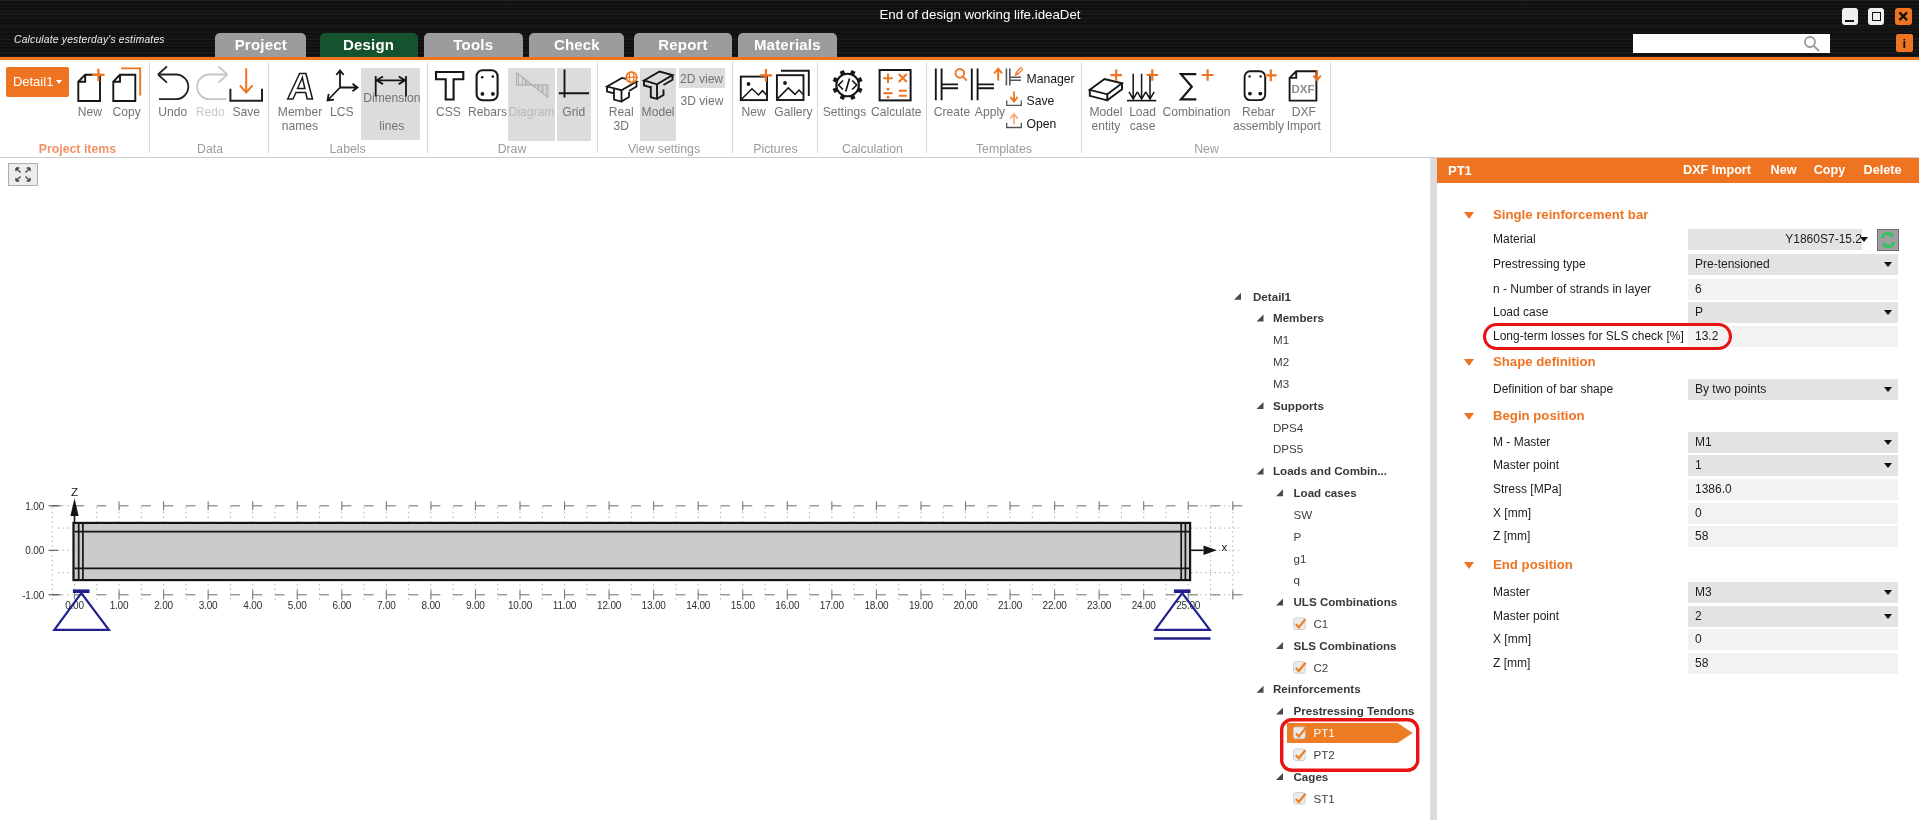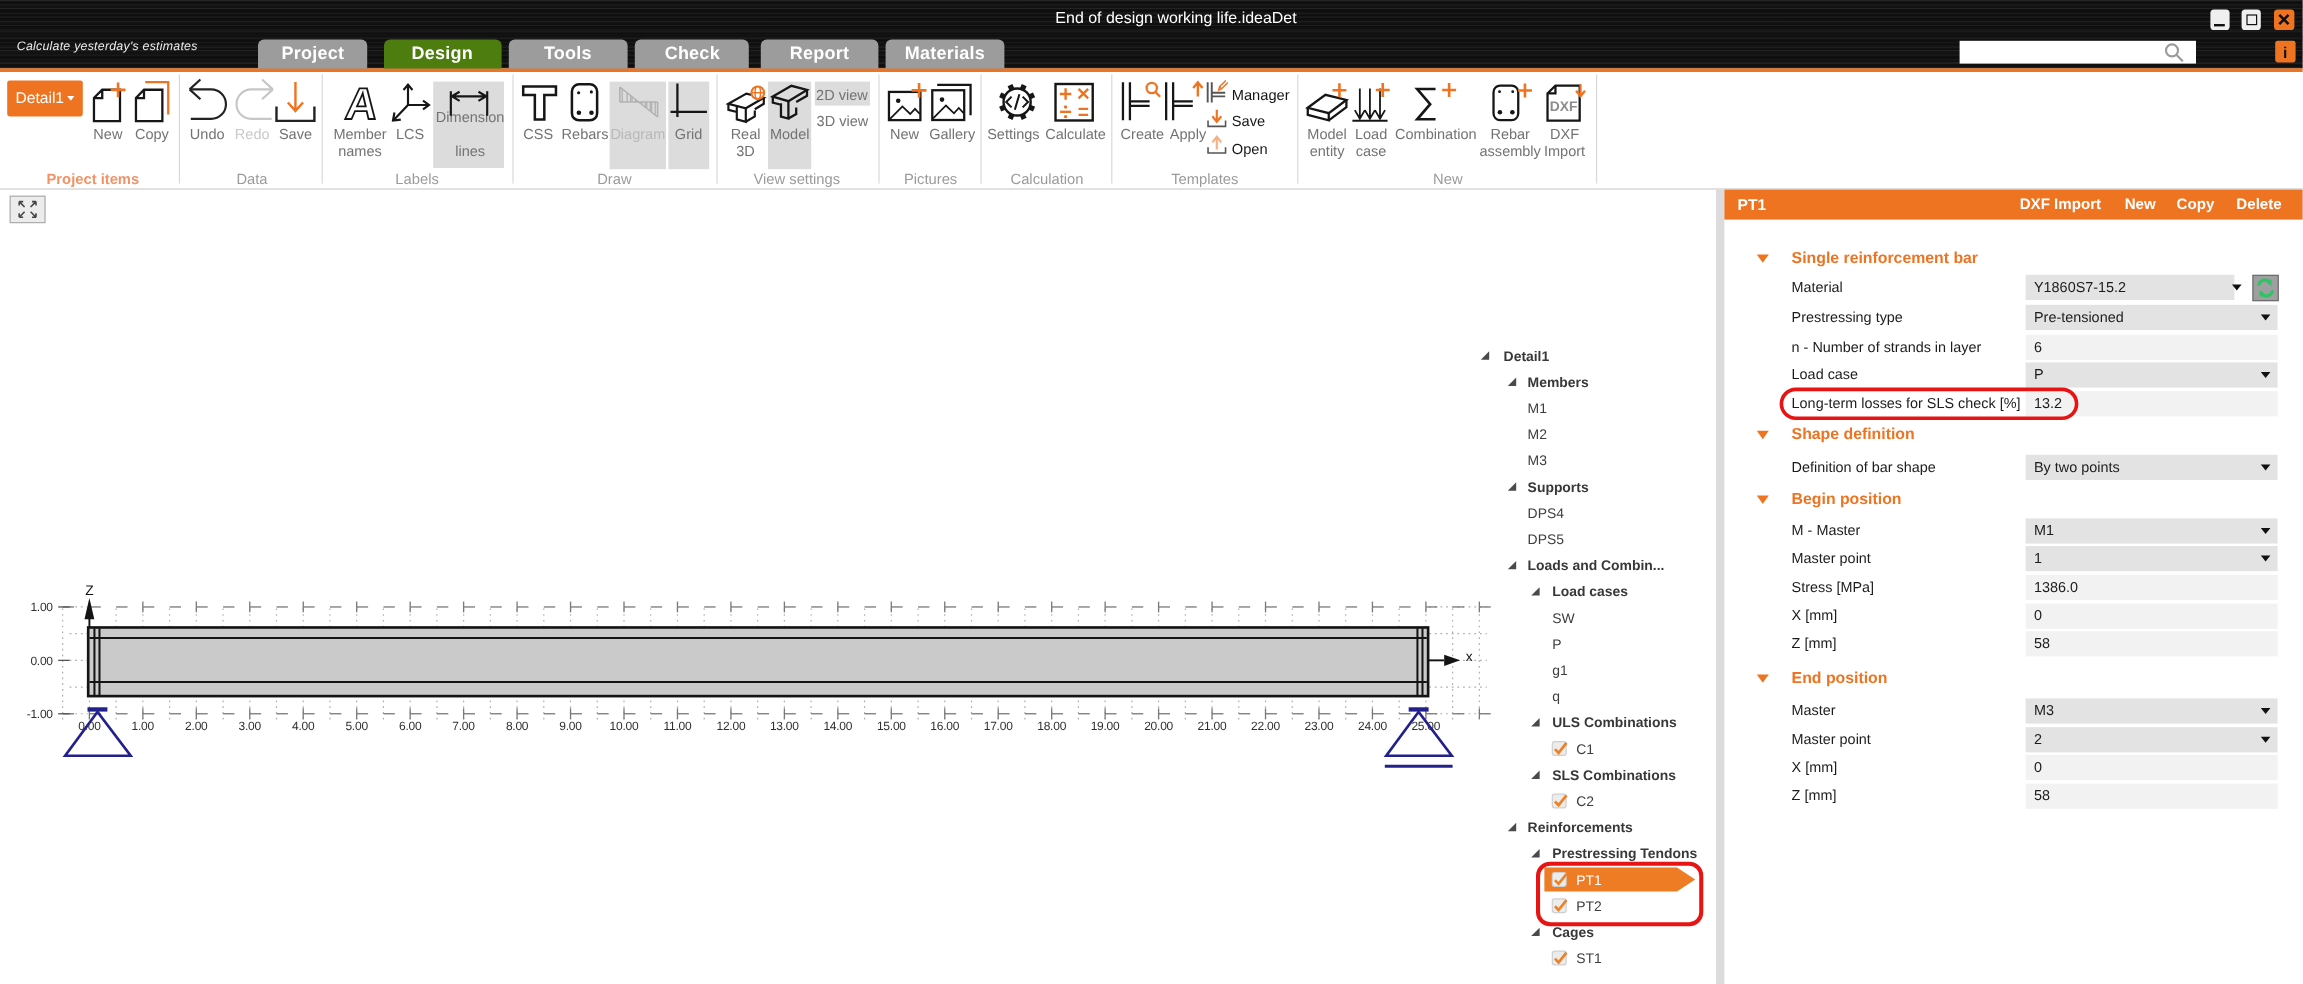--- a/index.html
+++ b/index.html
@@ -40,21 +40,21 @@
 <svg class="a" style="left:1895px;top:8px;" width="16.5" height="16.5">
       <path d="M4.4,4.4 L12.1,12.1 M12.1,4.4 L4.4,12.1" stroke="#111" stroke-width="2.2"></path>
     </svg>
 <div class="a" style="left:1632.5px;top:33.5px;width:197px;height:19px;background:#fff;"></div>
 <svg class="a" style="left:1800px;top:35px;" width="28" height="18">
       <circle cx="10" cy="7" r="5" fill="none" stroke="#9a9a9a" stroke-width="1.8"></circle>
       <path d="M13.8,10.8 L19,16" stroke="#9a9a9a" stroke-width="1.8"></path>
     </svg>
 <div class="a" style="left:1896px;top:33.5px;width:16.5px;height:18.5px;background:#ee7422;border-radius:2px;text-align:center;font-weight:bold;font-size:13px;color:#111;line-height:19px;">i</div>
 <div class="tab" style="left:215.3px;width:91px;">Project</div>
-<div class="tab" style="left:319.5px;width:98.2px;background:#4d7c0f;">Design</div>
+<div class="tab" style="left:319.5px;width:98.2px;background:#14532d;">Design</div>
 <div class="tab" style="left:423.6px;width:99.3px;">Tools</div>
 <div class="tab" style="left:529.4px;width:95px;">Check</div>
 <div class="tab" style="left:634.1px;width:97.8px;">Report</div>
 <div class="tab" style="left:738.1px;width:98.5px;">Materials</div>
 <div class="a" id="ribbon"></div>
 <div class="tgl" style="left:360.7px;top:68.0px;width:59.7px;height:71.5px;"></div>
 <div class="tgl" style="left:508.4px;top:68.0px;width:46.3px;height:73.0px;"></div>
 <div class="tgl" style="left:557.1px;top:68.0px;width:33.7px;height:73.0px;"></div>
 <div class="tgl" style="left:640.0px;top:68.0px;width:36.1px;height:73.0px;"></div>
 <div class="tgl" style="left:678.6px;top:67.8px;width:46.8px;height:20.6px;"></div>
@@ -558,21 +558,21 @@
 <div class="a" style="left:1882.5px;top:158px;height:25px;line-height:25px;font-size:12.6px;font-weight:bold;color:#fff;transform:translateX(-50%);white-space:nowrap;">Delete</div>
 <div class="stri" style="left:1464px;top:211.5px;"></div>
 <div class="sect" style="left:1493px;top:204.5px;">Single reinforcement bar</div>
 <div class="stri" style="left:1464px;top:359.3px;"></div>
 <div class="sect" style="left:1493px;top:352.3px;">Shape definition</div>
 <div class="stri" style="left:1464px;top:413.3px;"></div>
 <div class="sect" style="left:1493px;top:406.3px;">Begin position</div>
 <div class="stri" style="left:1464px;top:562.3px;"></div>
 <div class="sect" style="left:1493px;top:555.3px;">End position</div>
 <div class="plab" style="left:1493px;top:228.7px;">Material</div>
-    <div class="pbox drop" style="left:1688.0px;top:228.7px;width:174px;">Y1860S7-15.2</div>
+    <div class="pbox drop" style="left:1688.0px;top:228.7px;width:174px;text-align:right;">Y1860S7-15.2</div>
     <div class="darr" style="left:1859.5px;top:236.7px;"></div>
 <div class="plab" style="left:1493px;top:253.8px;">Prestressing type</div>
     <div class="pbox drop" style="left:1688.0px;top:253.8px;width:210.0px;">Pre-tensioned</div>
     <div class="darr" style="left:1883.5px;top:261.8px;"></div>
 <div class="plab" style="left:1493px;top:278.6px;">n - Number of strands in layer</div>
     <div class="pbox inp" style="left:1688.0px;top:278.6px;width:210.0px;">6</div>
 <div class="plab" style="left:1493px;top:302.0px;">Load case</div>
     <div class="pbox drop" style="left:1688.0px;top:302.0px;width:210.0px;">P</div>
     <div class="darr" style="left:1883.5px;top:310.0px;"></div>
 <div class="plab" style="left:1493px;top:326.0px;">Long-term losses for SLS check [%]</div>

